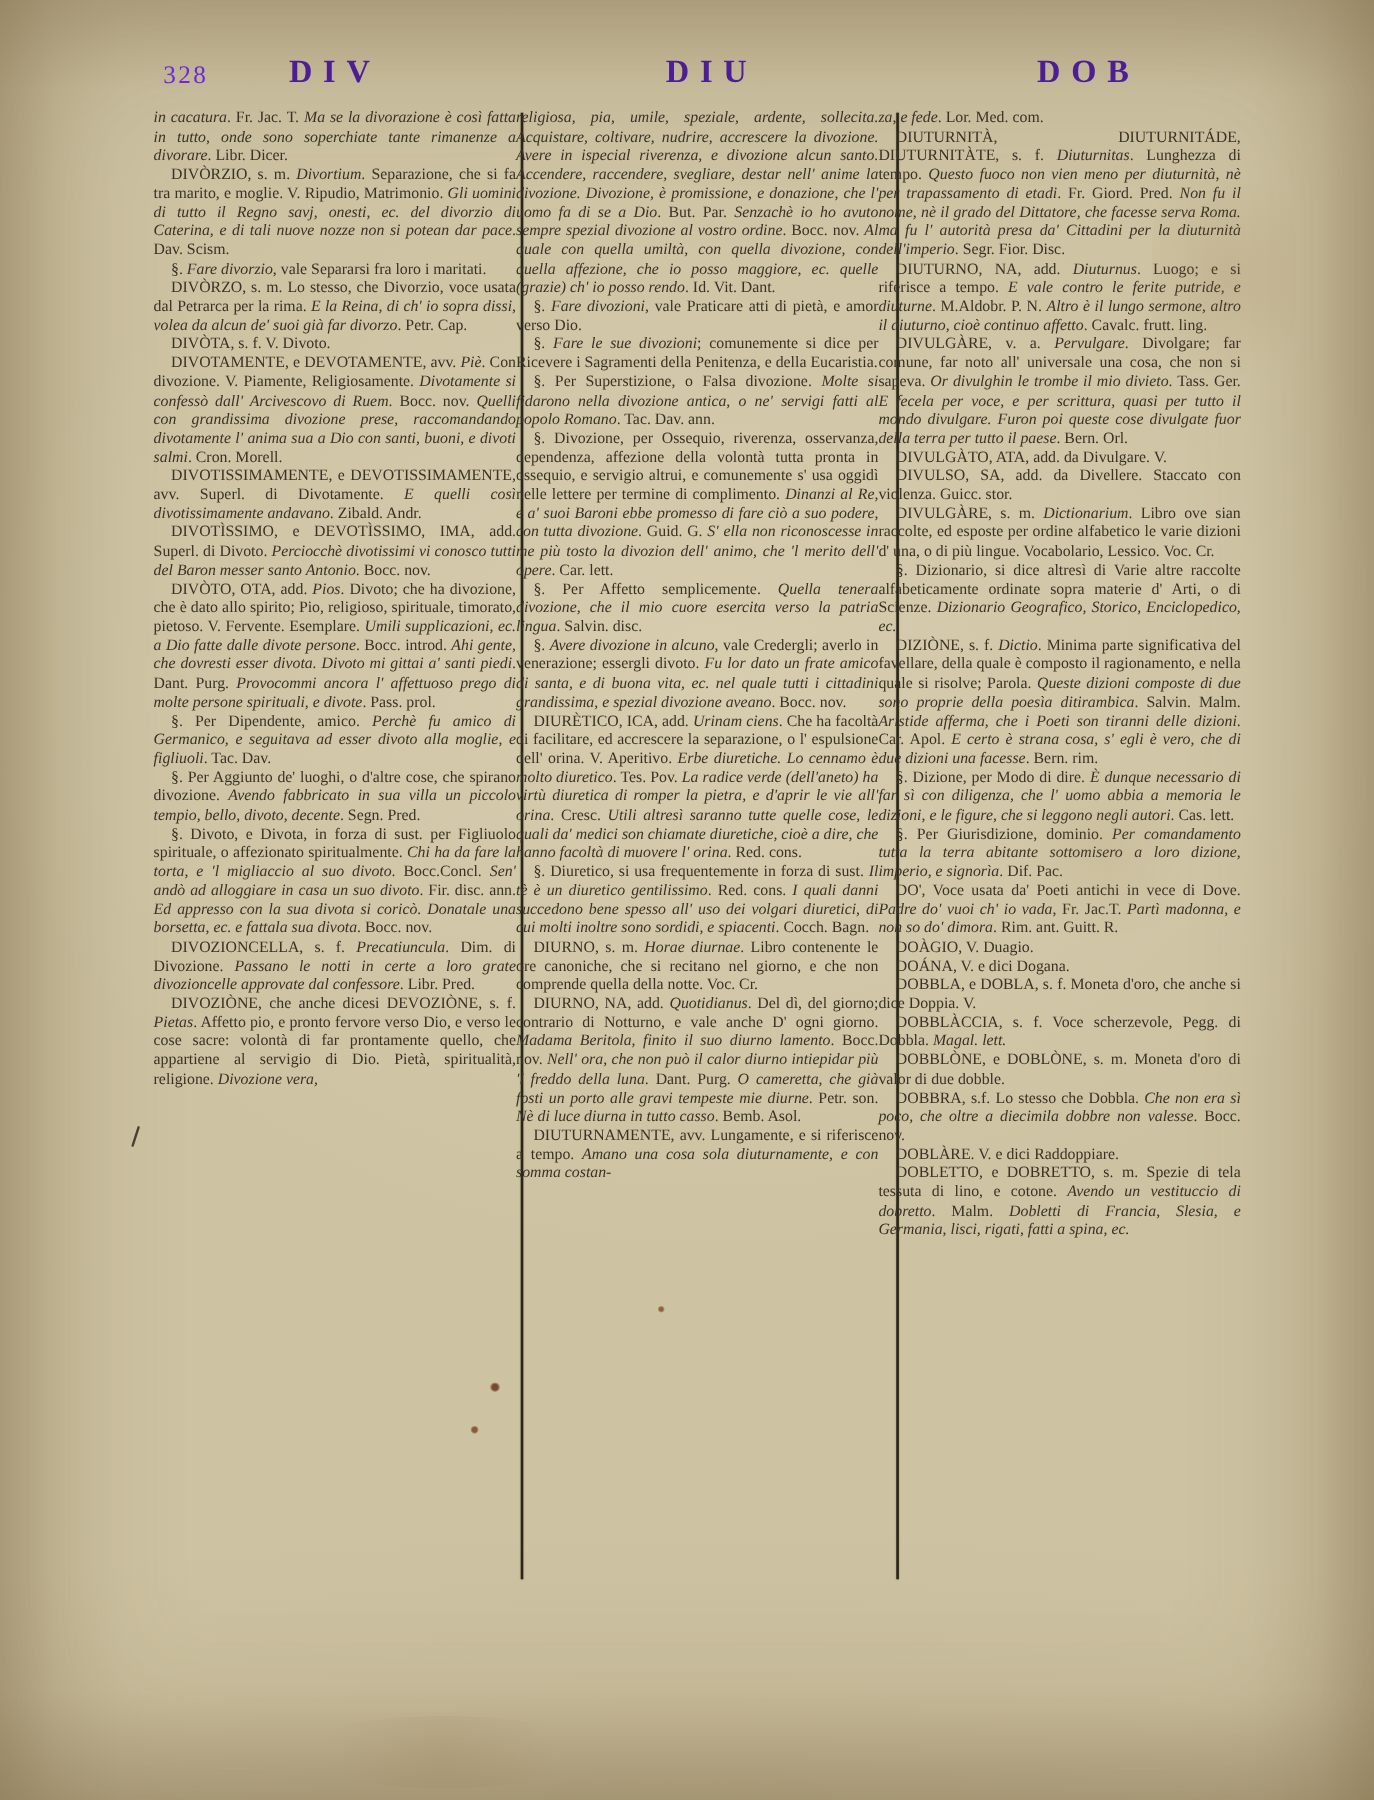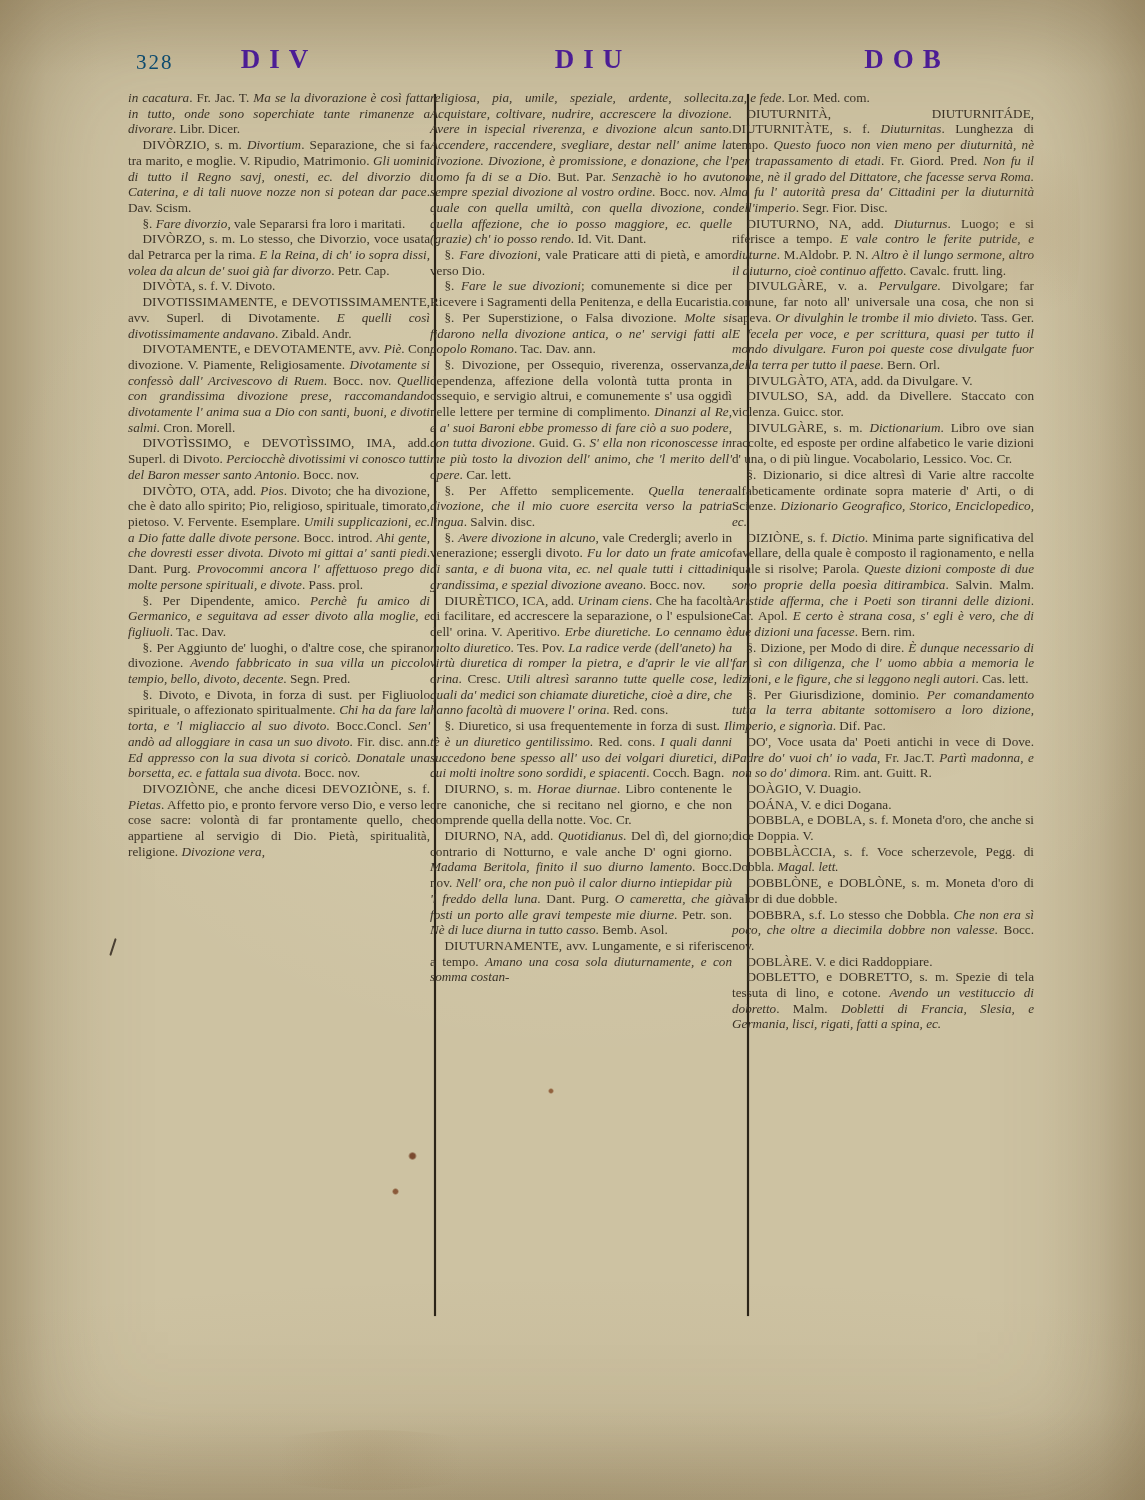--- a/index.html
+++ b/index.html
@@ -21,21 +21,21 @@
     position:absolute;top:44px;left:128px;
     display:grid;grid-template-columns:302px 302px 302px;column-gap:12px;
     width:930px;
   }
   .running-head .head{
     text-align:center;font-size:27px;letter-spacing:9px;
     color:#4c1d95;font-weight:bold;
   }
   .page-number{
     position:absolute;left:8px;top:6px;
-    font-size:21px;letter-spacing:2px;font-weight:normal;color:#0c4a6e;
+    font-size:21px;letter-spacing:2px;font-weight:normal;color:#6d28d9;
   }
   .head-cell{position:relative;}
 
   .columns{
     position:absolute;top:90px;left:128px;
     display:grid;grid-template-columns:302px 302px 302px;
     width:930px;
   }
   .column{
     font-size:13.2px;line-height:15.7px;
@@ -85,27 +85,28 @@
 <div class="col-rule rule-1"></div>
 <div class="col-rule rule-2"></div>
 
 <div class="columns">
   <div class="column">
       <p class="para"><i>in cacatura</i><span>. Fr. Jac. T. </span><i>Ma se la divorazione è così fatta in tutto, onde sono soperchiate tante rimanenze a divorare</i><span>. Libr. Dicer.</span></p>
       <p class="para indent"><span>DIVÒRZIO, s. m. </span><i>Divortium</i><span>. Separazione, che si fa tra marito, e moglie. V. Ripudio, Matrimonio. </span><i>Gli uomini di tutto il Regno savj, onesti, ec. del divorzio di Caterina, e di tali nuove nozze non si potean dar pace</i><span>. Dav. Scism.</span></p>
       <p class="para indent"><span>§. </span><i>Fare divorzio</i><span>, vale Separarsi fra loro i maritati.</span></p>
       <p class="para indent"><span>DIVÒRZO, s. m. Lo stesso, che Divorzio, voce usata dal Petrarca per la rima. </span><i>E la Reina, di ch' io sopra dissi, volea da alcun de' suoi già far divorzo</i><span>. Petr. Cap.</span></p>
       <p class="para indent"><span>DIVÒTA, s. f. V. Divoto.</span></p>
+      <p class="para indent"><span>DIVOTAMENTE, e DEVOTAMENTE, avv. </span><i>Piè</i><span>. Con divozione. V. Piamente, Religiosamente. </span><i>Divotamente si confessò dall' Arcivescovo di Ruem</i><span>. Bocc. nov. </span><i>Quelli con grandissima divozione prese, raccomandando divotamente l' anima sua a Dio con santi, buoni, e divoti salmi</i><span>. Cron. Morell.</span></p>
       <p class="para indent"><span>DIVOTISSIMAMENTE, e DEVOTISSIMAMENTE, avv. Superl. di Divotamente. </span><i>E quelli così divotissimamente andavano</i><span>. Zibald. Andr.</span></p>
-      <p class="para indent"><span>DIVOTAMENTE, e DEVOTAMENTE, avv. </span><i>Piè</i><span>. Con divozione. V. Piamente, Religiosamente. </span><i>Divotamente si confessò dall' Arcivescovo di Ruem</i><span>. Bocc. nov. </span><i>Quelli con grandissima divozione prese, raccomandando divotamente l' anima sua a Dio con santi, buoni, e divoti salmi</i><span>. Cron. Morell.</span></p>
       <p class="para indent"><span>DIVOTÌSSIMO, e DEVOTÌSSIMO, IMA, add. Superl. di Divoto. </span><i>Perciocchè divotissimi vi conosco tutti del Baron messer santo Antonio</i><span>. Bocc. nov.</span></p>
       <p class="para indent"><span>DIVÒTO, OTA, add. </span><i>Pios</i><span>. Divoto; che ha divozione, che è dato allo spirito; Pio, religioso, spirituale, timorato, pietoso. V. Fervente. Esemplare. </span><i>Umili supplicazioni, ec. a Dio fatte dalle divote persone</i><span>. Bocc. introd. </span><i>Ahi gente, che dovresti esser divota. Divoto mi gittai a' santi piedi</i><span>. Dant. Purg. </span><i>Provocommi ancora l' affettuoso prego di molte persone spirituali, e divote</i><span>. Pass. prol.</span></p>
       <p class="para indent"><span>§. Per Dipendente, amico. </span><i>Perchè fu amico di Germanico, e seguitava ad esser divoto alla moglie, e figliuoli</i><span>. Tac. Dav.</span></p>
       <p class="para indent"><span>§. Per Aggiunto de' luoghi, o d'altre cose, che spirano divozione. </span><i>Avendo fabbricato in sua villa un piccolo tempio, bello, divoto, decente</i><span>. Segn. Pred.</span></p>
       <p class="para indent"><span>§. Divoto, e Divota, in forza di sust. per Figliuolo spirituale, o affezionato spiritualmente. </span><i>Chi ha da fare la torta, e 'l migliaccio al suo divoto</i><span>. Bocc.Concl. </span><i>Sen' andò ad alloggiare in casa un suo divoto</i><span>. Fir. disc. ann. </span><i>Ed appresso con la sua divota si coricò. Donatale una borsetta, ec. e fattala sua divota</i><span>. Bocc. nov.</span></p>
+      <p class="para indent"><span>DIVOZIONCELLA, s. f. </span><i>Precatiuncula</i><span>. Dim. di Divozione. </span><i>Passano le notti in certe a loro grate divozioncelle approvate dal confessore</i><span>. Libr. Pred.</span></p>
       <p class="para indent"><span>DIVOZIÒNE, che anche dicesi DEVOZIÒNE, s. f. </span><i>Pietas</i><span>. Affetto pio, e pronto fervore verso Dio, e verso le cose sacre: volontà di far prontamente quello, che appartiene al servigio di Dio. Pietà, spiritualità, religione. </span><i>Divozione vera,</i></p>
     </div>
   <div class="column">
       <p class="para"><i>religiosa, pia, umile, speziale, ardente, sollecita. Acquistare, coltivare, nudrire, accrescere la divozione. Avere in ispecial riverenza, e divozione alcun santo. Accendere, raccendere, svegliare, destar nell' anime la divozione. Divozione, è promissione, e donazione, che l' uomo fa di se a Dio</i><span>. But. Par. </span><i>Senzachè io ho avuto sempre spezial divozione al vostro ordine</i><span>. Bocc. nov. </span><i>Al quale con quella umiltà, con quella divozione, con quella affezione, che io posso maggiore, ec. quelle (grazie) ch' io posso rendo</i><span>. Id. Vit. Dant.</span></p>
       <p class="para indent"><span>§. </span><i>Fare divozioni</i><span>, vale Praticare atti di pietà, e amor verso Dio.</span></p>
       <p class="para indent"><span>§. </span><i>Fare le sue divozioni</i><span>; comunemente si dice per Ricevere i Sagramenti della Penitenza, e della Eucaristia.</span></p>
       <p class="para indent"><span>§. Per Superstizione, o Falsa divozione. </span><i>Molte si fidarono nella divozione antica, o ne' servigi fatti al popolo Romano</i><span>. Tac. Dav. ann.</span></p>
       <p class="para indent"><span>§. Divozione, per Ossequio, riverenza, osservanza, dependenza, affezione della volontà tutta pronta in ossequio, e servigio altrui, e comunemente s' usa oggidì nelle lettere per termine di complimento. </span><i>Dinanzi al Re, e a' suoi Baroni ebbe promesso di fare ciò a suo podere, con tutta divozione</i><span>. Guid. G. </span><i>S' ella non riconoscesse in me più tosto la divozion dell' animo, che 'l merito dell' opere</i><span>. Car. lett.</span></p>
       <p class="para indent"><span>§. Per Affetto semplicemente. </span><i>Quella tenera divozione, che il mio cuore esercita verso la patria lingua</i><span>. Salvin. disc.</span></p>
       <p class="para indent"><span>§. </span><i>Avere divozione in alcuno</i><span>, vale Credergli; averlo in venerazione; essergli divoto. </span><i>Fu lor dato un frate amico di santa, e di buona vita, ec. nel quale tutti i cittadini grandissima, e spezial divozione aveano</i><span>. Bocc. nov.</span></p>

